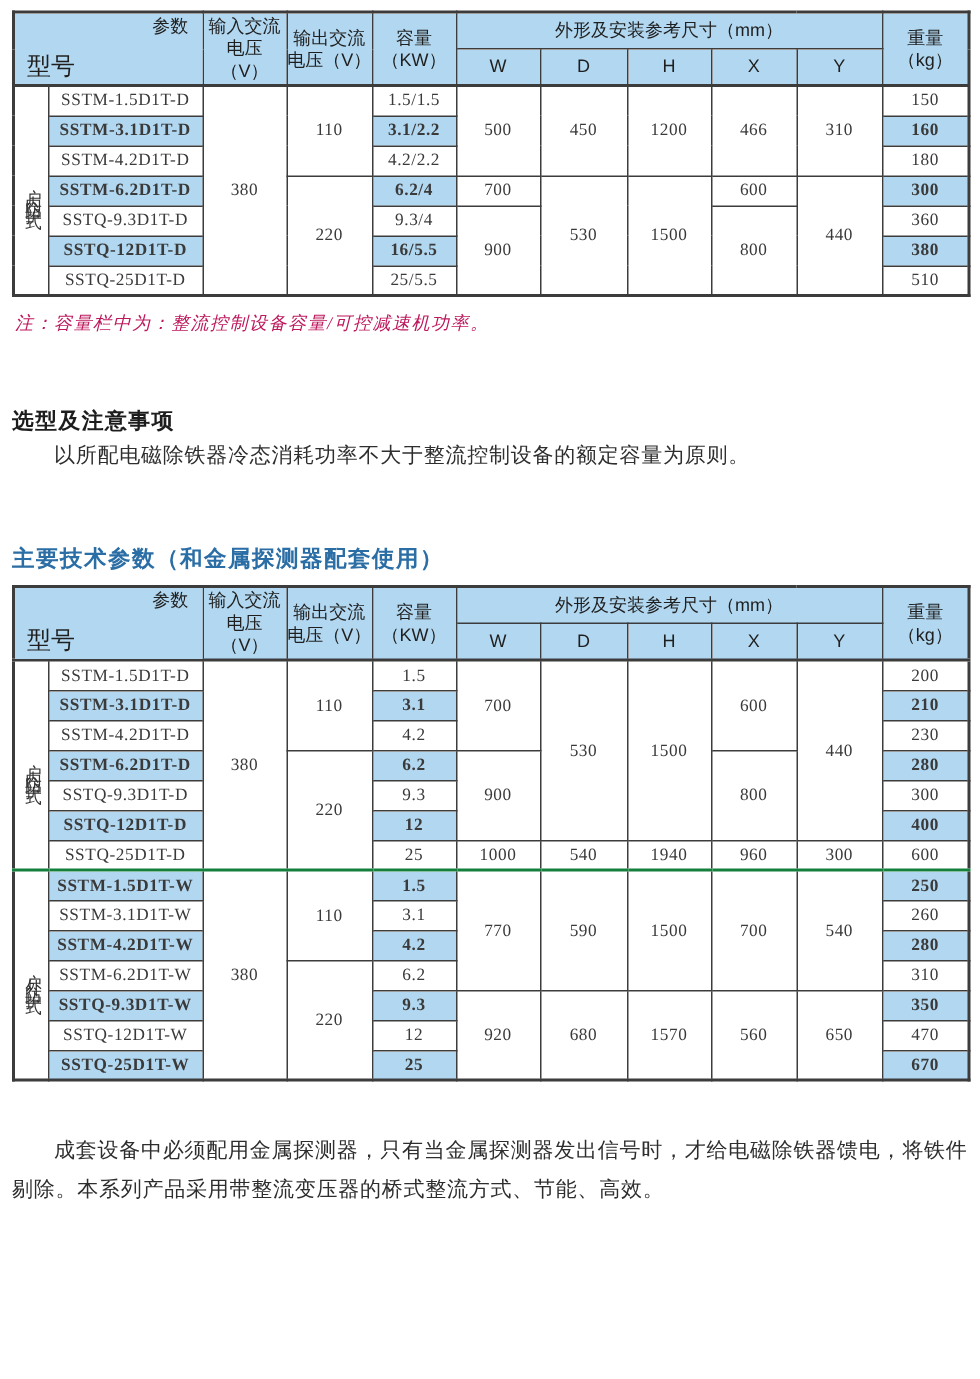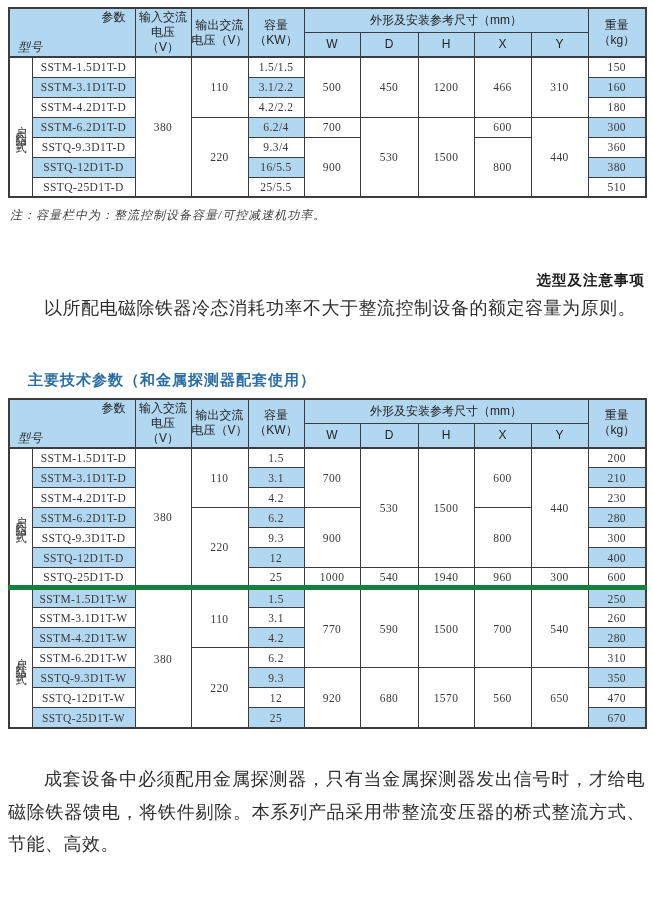--- a/index.html
+++ b/index.html
@@ -10,25 +10,25 @@
     color:#222222;
   }
   .page { width:653px; padding:7px 8px 14px 8px; }
 
   .blue-title {
     font-size:15px; font-weight:bold; color:#2B6EA5;
     margin:0 0 8px 0; letter-spacing:1px;
   }
   .black-heading {
     font-size:14.5px; font-weight:bold; color:#1d1d1d;
-    margin:0 0 2px 0; letter-spacing:1px;text-align:right;
+    margin:0 0 2px 0; letter-spacing:1px;
   }
   .para {
     font-family:"Liberation Serif","DejaVu Serif",serif;
-    font-size:18px; color:#2e2e2e; line-height:1.82;
+    font-size:14px; color:#2e2e2e; line-height:1.82;
     text-align:justify; text-indent:2em; letter-spacing:0.5px;
   }
 
   table.spec {
     border-collapse:collapse; table-layout:fixed;
     width:637px; border:2px solid #3C3C3C;
   }
   table.spec th, table.spec td {
     border:1px solid #3C3C3C; text-align:center; vertical-align:middle;
     overflow:hidden; padding:0;
@@ -42,41 +42,41 @@
   .hline { display:block; }
 
   th.diag { position:relative; height:32px;
     background-color:#B2D7F0;
     background-image:linear-gradient(to bottom right,
       transparent calc(50% - 1px), #3C3C3C calc(50% - 1px),
       #3C3C3C calc(50% + 0.2px), transparent calc(50% + 0.2px));
     margin-top:35px;
   }
   .diag-param { position:absolute; top:1px; right:9px; font-size:12px; }
-  .diag-model { position:absolute; bottom:1px; left:8px; font-size:12px;font-style:italic; }
+  .diag-model { position:absolute; bottom:1px; left:8px; font-size:16px; }
 
   td.model, td.num {
     font-family:"Liberation Serif","DejaVu Serif",serif;
     font-size:11.5px; color:#3a3a3a; letter-spacing:0.4px;
   }
-  td.hl { background:#B2D7F0; }
+  td.hl { background:#B2D7F0;font-weight:bold; }
   td.vlab {
     writing-mode:vertical-rl; text-orientation:upright;
     font-family:"Liberation Serif","DejaVu Serif",serif;
     font-size:11px; color:#333333; letter-spacing:4px; padding:4px 0;
   }
-  tr.gsep > td { border-top:5px solid #15803d; }
+  tr.gsep > td { border-top:2px solid #15803d; }
 
   .note {
     margin:9px 0 0 2px;
     font-family:"Liberation Serif","DejaVu Serif",serif;
-    font-style:italic; font-size:12px; color:#404040; letter-spacing:1px;
+    font-style:italic; font-size:12px; color:#be185d; letter-spacing:1px;
   }
   .sect1 { margin-top:47px; }
-  .t2-title { margin-top:46px;margin-left:20px; }
+  .t2-title { margin-top:46px; }
   .sect2-para { margin-top:34px; }
 </style>
 </head>
 <body>
 
 <div class="page">
 
 
   <table class="spec">
     <colgroup>

